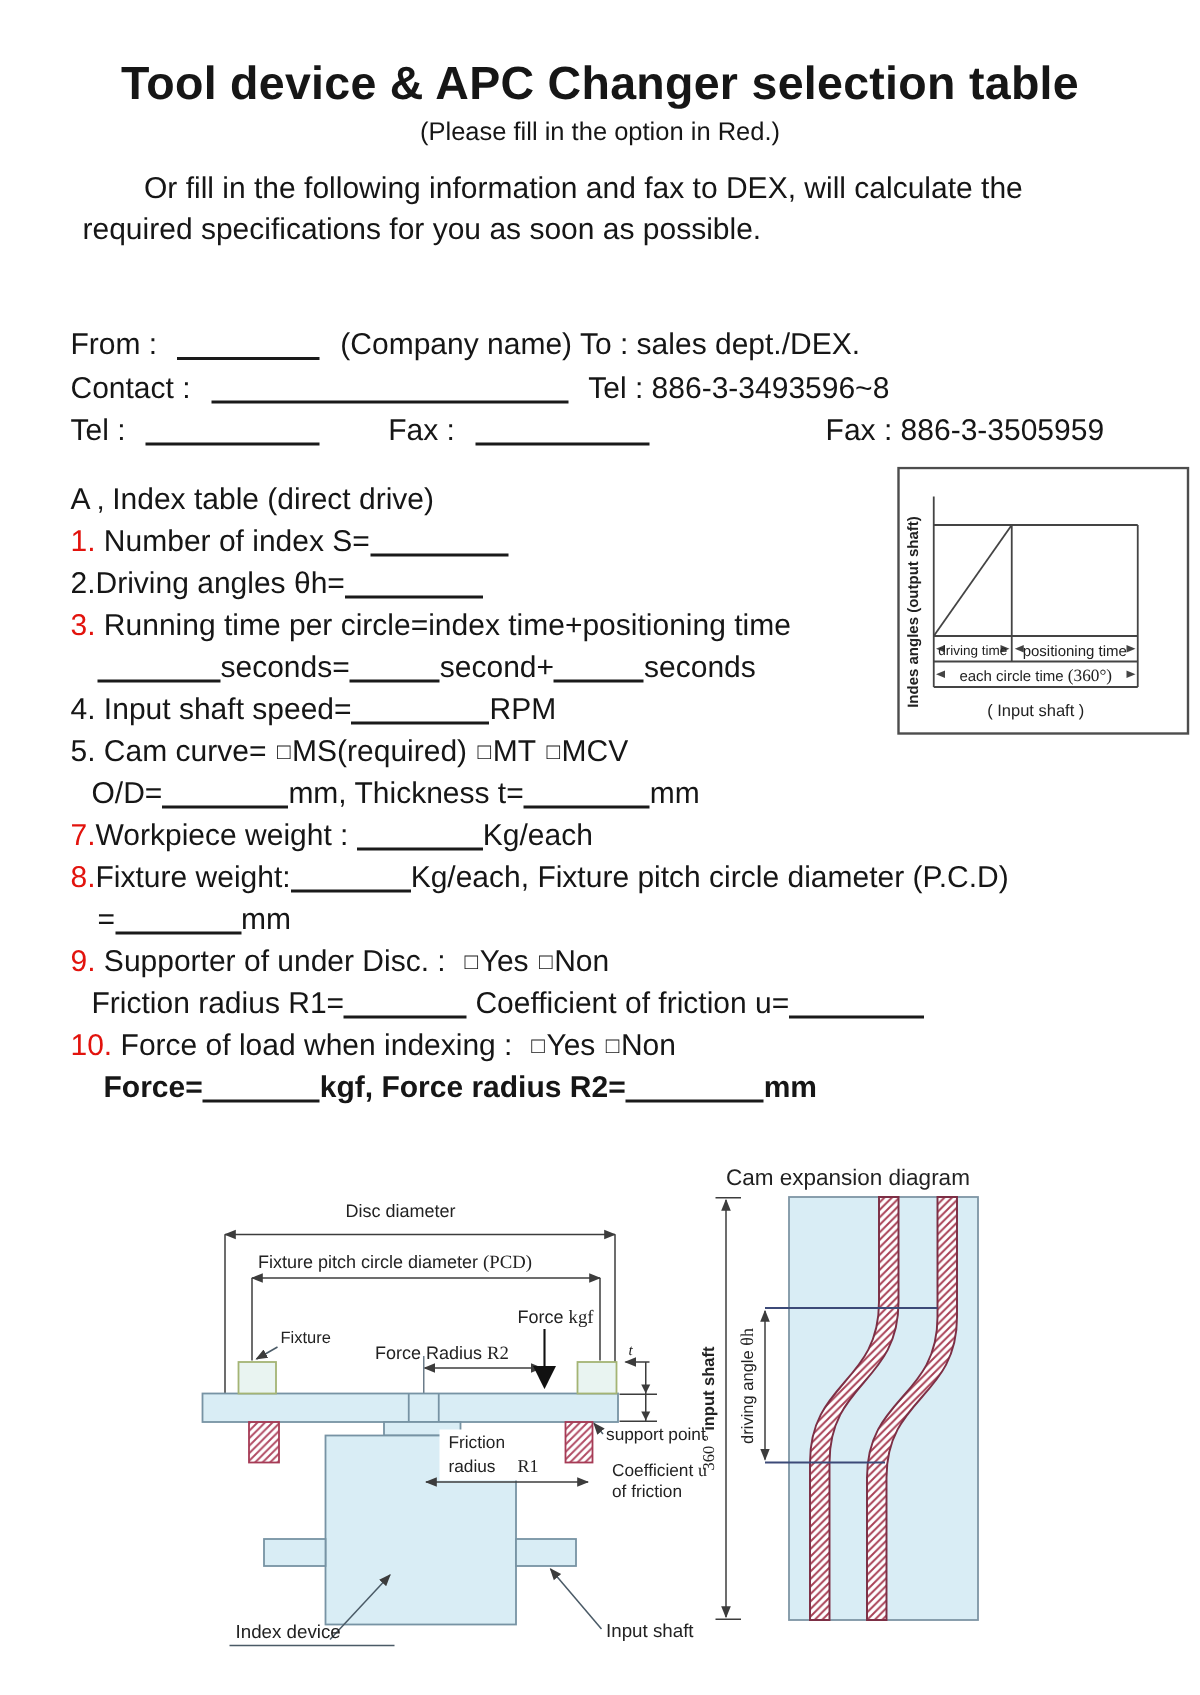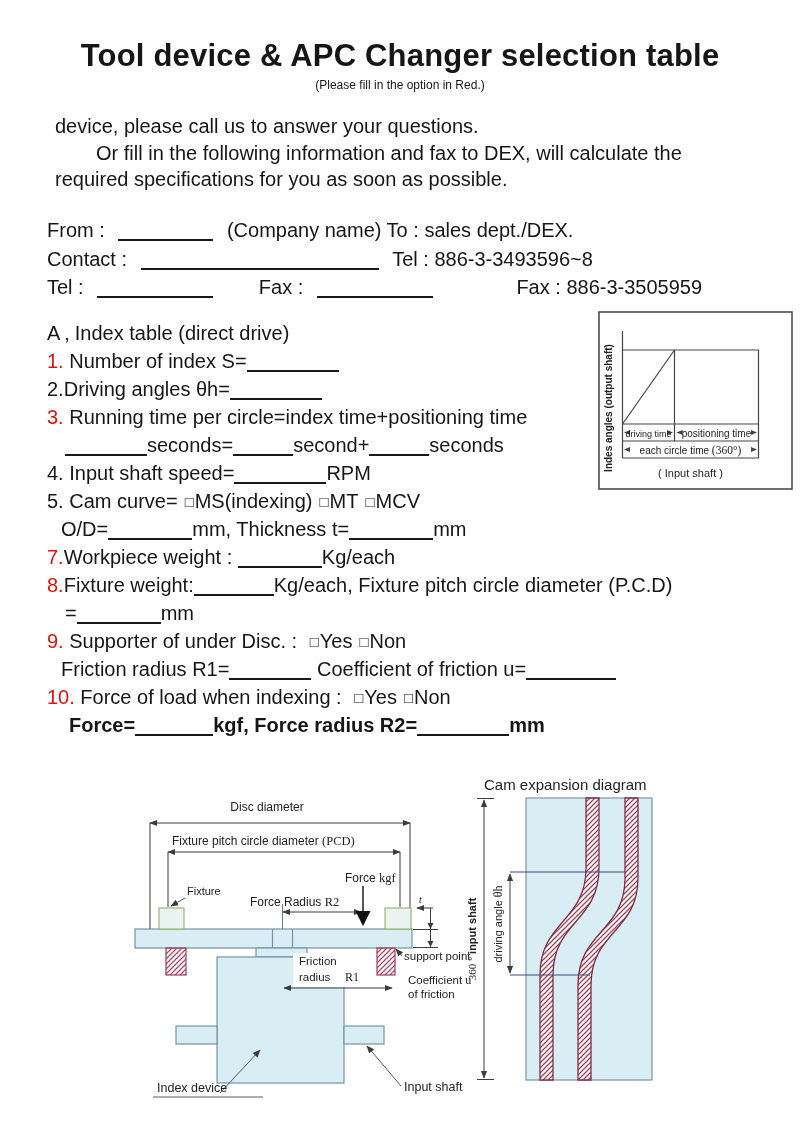--- a/index.html
+++ b/index.html
@@ -2,48 +2,47 @@
 <html><head>
 <meta charset="utf-8">
 <style>
   html,body{margin:0;padding:0;}
   body{
     position:relative;width:800px;height:1130px;background:#ffffff;
     font-family:"Liberation Sans","DejaVu Sans",sans-serif;color:#161616;overflow:hidden;
   }
   .title{position:absolute;top:38px;left:0;width:100%;text-align:center;
     font-size:31px;font-weight:bold;letter-spacing:.2px;}
-  .subtitle{position:absolute;top:78px;left:0;width:100%;text-align:center;font-size:12px;}
+  .subtitle{position:absolute;top:78px;left:0;width:100%;text-align:center;font-size:17px;}
   .intro{position:absolute;top:113px;left:55px;font-size:20px;line-height:26.5px;white-space:nowrap;}
   .intro .ind{text-indent:41px;}
   .contact{position:absolute;top:219px;left:47px;font-size:20px;}
   .crow{height:28.6px;white-space:nowrap;}
   .blank{display:inline-block;border-bottom:2px solid #1a1a1a;height:18px;vertical-align:-4px;}
   .gap42{margin-left:40px;}
-  .gap78{margin-left:78px;}
+  .gap78{margin-left:112px;}
   .gap8{margin-left:8px;}
   .list{position:absolute;top:322px;left:47px;font-size:20px;}
   .list .row{height:28px;white-space:nowrap;}
   .num.red{color:var(--red,#e2130d);}
   .cbw{white-space:nowrap;}
   .cb{font-size:15px;margin:0 1px 0 7px;display:inline-block;transform:translateY(-1px);}
   .graphbox{position:absolute;left:598px;top:311px;}
   .ldiag{position:absolute;left:95px;top:790px;}
   .cdiag{position:absolute;left:462px;top:766px;}
   svg text{fill:#222222;}
   .serif{font-family:"Liberation Serif","DejaVu Serif",serif;}
 </style>
 </head>
 <body style="--red: #e2130d;">
 
 <div class="title">Tool device &amp; APC Changer selection table</div>
 <div class="subtitle">(Please fill in the option in Red.)</div>
 
 <div class="intro">
-  <div>device, please call us to answer your questions.</div>
   <div class="ind">Or fill in the following information and fax to DEX, will calculate the</div>
   <div>required specifications for you as soon as possible.</div>
 </div>
 
 <div class="contact">
   <div class="crow">
     <span>From :</span>
     <span class="blank gap8" style="width:95px"></span>
     <span class="gap8">(Company name) To : sales dept./DEX.</span>
   </div>
@@ -61,21 +60,21 @@
   </div>
 </div>
 
 <div class="list">
     <div class="row"><span class="num">A ‚</span><span> Index table (direct drive)</span></div>
     <div class="row"><span class="num red">1.</span><span> Number of index S=</span><span class="blank" style="width: 92px;"></span></div>
     <div class="row"><span class="num">2.</span><span>Driving angles θh=</span><span class="blank" style="width: 92px;"></span></div>
     <div class="row"><span class="num red">3.</span><span> Running time per circle=index time+positioning time</span></div>
     <div class="row" style="padding-left: 18px;"><span class="blank" style="width: 82px;"></span><span>seconds=</span><span class="blank" style="width: 60px;"></span><span>second+</span><span class="blank" style="width: 60px;"></span><span>seconds</span></div>
     <div class="row"><span class="num">4.</span><span> Input shaft speed=</span><span class="blank" style="width: 92px;"></span><span>RPM</span></div>
-    <div class="row"><span class="num">5.</span><span> Cam curve=</span><span class="cbw"><span class="cb">□</span><span>MS(indexing)</span></span><span class="cbw"><span class="cb">□</span><span>MT</span></span><span class="cbw"><span class="cb">□</span><span>MCV</span></span></div>
+    <div class="row"><span class="num">5.</span><span> Cam curve=</span><span class="cbw"><span class="cb">□</span><span>MS(required)</span></span><span class="cbw"><span class="cb">□</span><span>MT</span></span><span class="cbw"><span class="cb">□</span><span>MCV</span></span></div>
     <div class="row" style="padding-left: 14px;"><span>O/D=</span><span class="blank" style="width: 84px;"></span><span>mm, Thickness t=</span><span class="blank" style="width: 84px;"></span><span>mm</span></div>
     <div class="row"><span class="num red">7.</span><span>Workpiece weight : </span><span class="blank" style="width: 84px;"></span><span>Kg/each</span></div>
     <div class="row"><span class="num red">8.</span><span>Fixture weight:</span><span class="blank" style="width: 80px;"></span><span>Kg/each, Fixture pitch circle diameter (P.C.D)</span></div>
     <div class="row" style="padding-left: 18px;"><span>=</span><span class="blank" style="width: 84px;"></span><span>mm</span></div>
     <div class="row"><span class="num red">9.</span><span> Supporter of under Disc. : </span><span class="cbw"><span class="cb">□</span><span>Yes</span></span><span class="cbw"><span class="cb">□</span><span>Non</span></span></div>
     <div class="row" style="padding-left: 14px;"><span>Friction radius R1=</span><span class="blank" style="width: 82px;"></span><span> Coefficient of friction u=</span><span class="blank" style="width: 90px;"></span></div>
     <div class="row"><span class="num red">10.</span><span> Force of load when indexing : </span><span class="cbw"><span class="cb">□</span><span>Yes</span></span><span class="cbw"><span class="cb">□</span><span>Non</span></span></div>
     <div class="row" style="padding-left: 22px; font-weight: bold;"><span>Force=</span><span class="blank" style="width: 78px;"></span><span>kgf, Force radius R2=</span><span class="blank" style="width: 92px;"></span><span>mm</span></div>
   </div>
 

